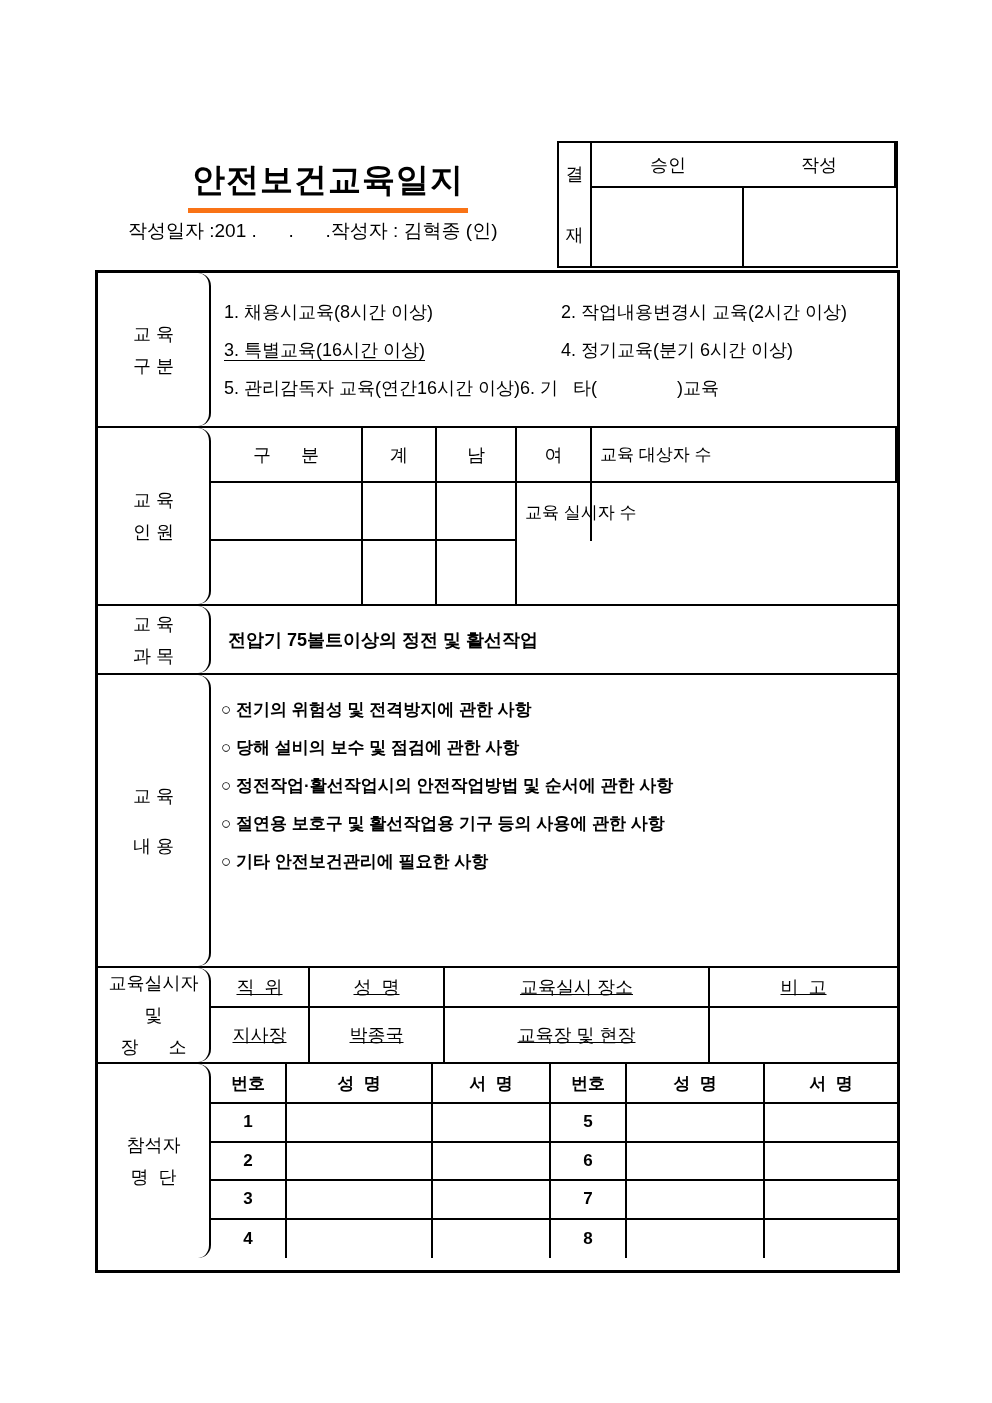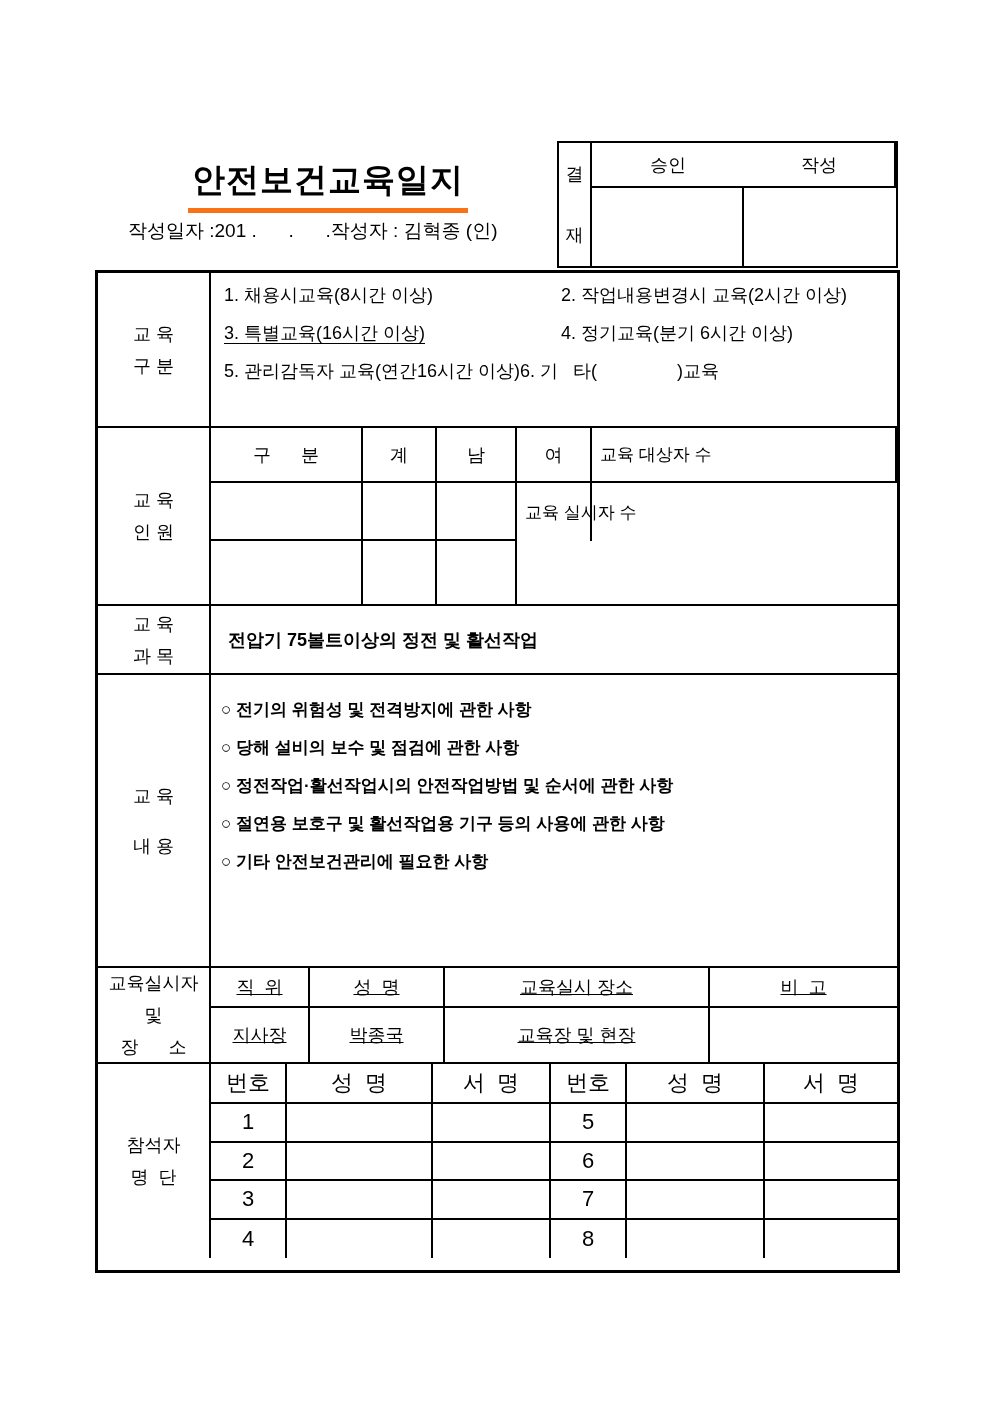--- a/index.html
+++ b/index.html
@@ -60,29 +60,29 @@
     border: 3px solid #000; box-sizing: border-box;
     display: flex; flex-direction: column;
   }
   .section { display: flex; box-sizing: border-box; }
   .section + .section { border-top: 2px solid #000; }
   .label-cell {
     width: 111px; min-width: 111px;
     border-right: 2px solid #000;
     display: flex; flex-direction: column;
     align-items: center; justify-content: center;
-    gap: 8px; font-size: 18px; text-align: center;
+    gap: 8px; font-size: 18px; text-align: center; border-radius: 13px;
   }
   .label-cell.wide-gap { gap: 26px; }
   .label-cell div { white-space: pre; }
   .content { flex: 1; position: relative; box-sizing: border-box; }
 
   
   .sec-gubun { height: 153px; }
-  .gubun-body { padding: 3px 0 0 13px; font-size: 18px; }
+  .gubun-body { padding: 20px 0 0 13px; font-size: 18px; }
   .gubun-row { display: flex; height: 38px; align-items: center; }
   .gubun-left { width: 337px; min-width: 337px; white-space: pre; }
   .gubun-right { white-space: pre; }
   .u { text-decoration: underline; text-underline-offset: 4px; }
 
   
   .sec-inwon { height: 178px; }
   .inwon-grid {
     display: grid; height: 100%;
     grid-template-columns: 152px 74px 80px 75px 1fr;
@@ -123,21 +123,21 @@
 
   
   .sec-chamseok { height: 196px; }
   .chamseok-grid {
     display: grid; height: 100%;
     grid-template-columns: 76px 146px 118px 76px 138px 1fr;
     grid-template-rows: 40px repeat(4, 1fr);
   }
   .chamseok-grid .c {
     box-sizing: border-box; display: flex; align-items: center; justify-content: center;
-    font-size: 22px; white-space: pre;
+    font-size: 17px; white-space: pre; font-weight: bold;
   }
   .chamseok-grid .br { border-right: 2px solid #000; }
   .chamseok-grid .bb { border-bottom: 2px solid #000; }
 </style>
 </head>
 <body>
 
 <div class="doc-title">
   <span>안전보건교육일지</span>
 </div>

